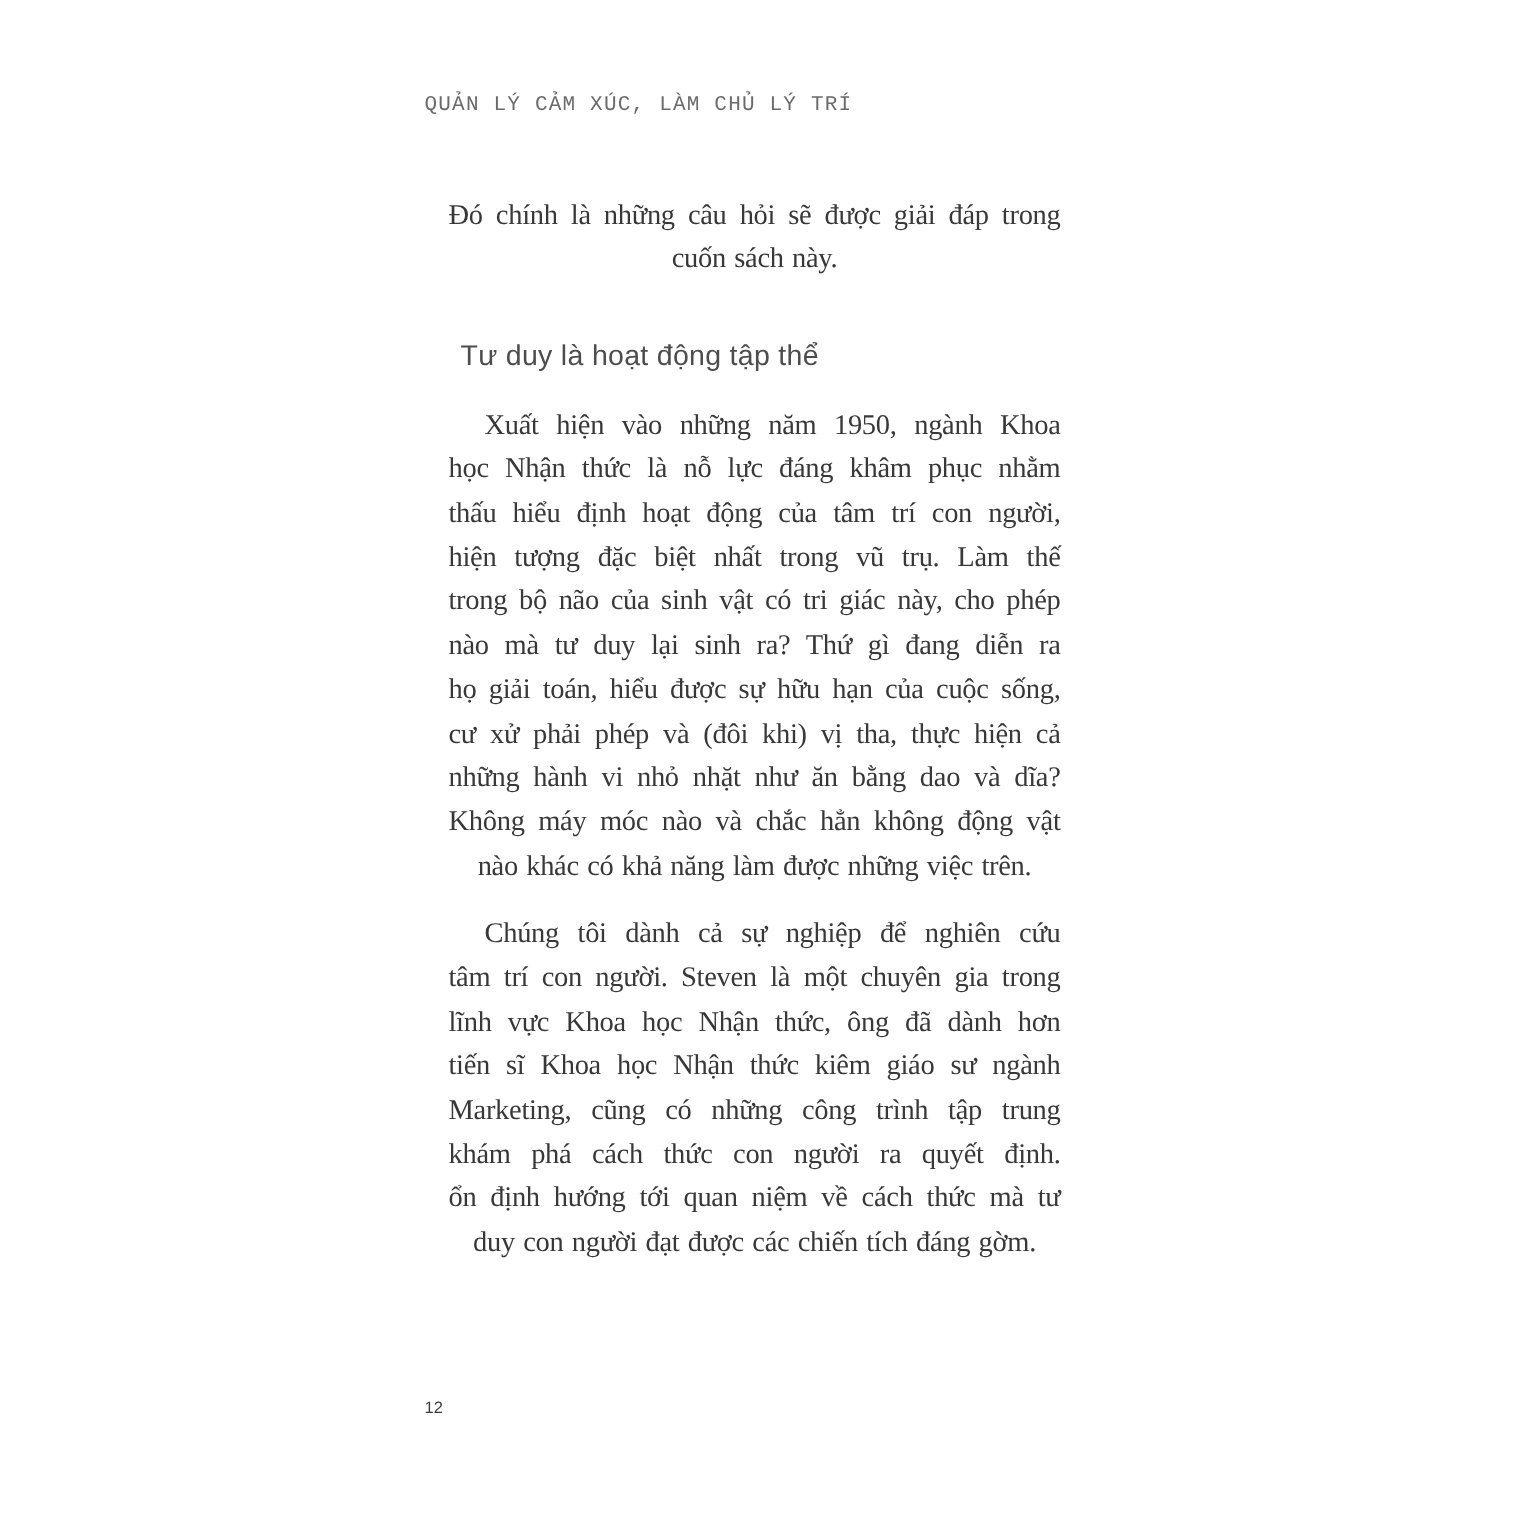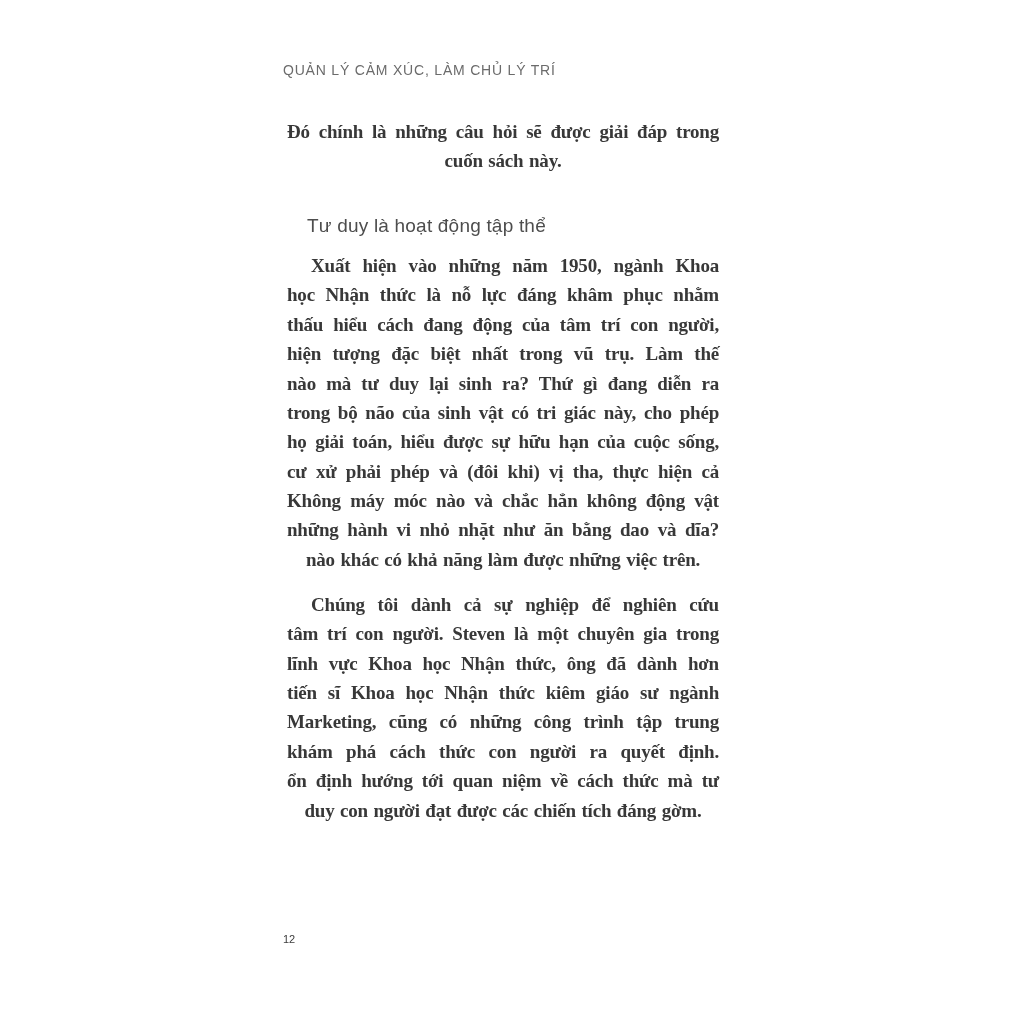--- a/index.html
+++ b/index.html
@@ -13,38 +13,38 @@
     height: 1024px;
     background: var(--bg, #ffffff);
     overflow: hidden;
     font-family: "Liberation Serif", serif;
   }
   .running-header {
     position: absolute;
     left: 283px;
     top: 61px;
     width: 440px;
-    font-family: Liberation Sans, sans-serif;
+    font-family: Liberation Mono, monospace;
     font-size: 14px;
     font-weight: 400;
     letter-spacing: 0.8px;
     color: var(--running-title-color, #6b6b6b);
     line-height: 18px;
     font-stretch: condensed;
   }
   .body-blocks {
     position: absolute;
     left: 283px;
     top: 113px;
     width: 440px;
     color: var(--body-color, #383838);
     font-size: 19px;
     letter-spacing: -0.2px;
   }
-  .paragraph { margin: 4px; font-weight: bold; }
+  .paragraph { margin: 16px; }
   .paragraph + .paragraph { margin-top: 15.6px; }
   .line {
     height: 29.4px;
     line-height: 29.4px;
     text-align: center;
     word-spacing: 1px;
   }
   .line.j {
     text-align: justify;
     text-align-last: justify;
@@ -77,28 +77,28 @@
 
   <div class="body-blocks" id="body-blocks">
       <div class="paragraph">
         <div class="line j">Đó chính là những câu hỏi sẽ được giải đáp trong</div>
         <div class="line">cuốn sách này.</div>
       </div>
       <div class="section-heading">Tư duy là hoạt động tập thể</div>
       <div class="paragraph">
         <div class="line j indent">Xuất hiện vào những năm 1950, ngành Khoa</div>
         <div class="line j">học Nhận thức là nỗ lực đáng khâm phục nhằm</div>
-        <div class="line j">thấu hiểu cách đang động của tâm trí con người,</div>
+        <div class="line j">thấu hiểu định hoạt động của tâm trí con người,</div>
         <div class="line j">hiện tượng đặc biệt nhất trong vũ trụ. Làm thế</div>
+        <div class="line j">trong bộ não của sinh vật có tri giác này, cho phép</div>
         <div class="line j">nào mà tư duy lại sinh ra? Thứ gì đang diễn ra</div>
-        <div class="line j">trong bộ não của sinh vật có tri giác này, cho phép</div>
         <div class="line j">họ giải toán, hiểu được sự hữu hạn của cuộc sống,</div>
         <div class="line j">cư xử phải phép và (đôi khi) vị tha, thực hiện cả</div>
+        <div class="line j">những hành vi nhỏ nhặt như ăn bằng dao và dĩa?</div>
         <div class="line j">Không máy móc nào và chắc hẳn không động vật</div>
-        <div class="line j">những hành vi nhỏ nhặt như ăn bằng dao và dĩa?</div>
         <div class="line">nào khác có khả năng làm được những việc trên.</div>
       </div>
       <div class="paragraph">
         <div class="line j indent">Chúng tôi dành cả sự nghiệp để nghiên cứu</div>
         <div class="line j">tâm trí con người. Steven là một chuyên gia trong</div>
         <div class="line j">lĩnh vực Khoa học Nhận thức, ông đã dành hơn</div>
         <div class="line j">tiến sĩ Khoa học Nhận thức kiêm giáo sư ngành</div>
         <div class="line j">Marketing, cũng có những công trình tập trung</div>
         <div class="line j">khám phá cách thức con người ra quyết định.</div>
         <div class="line j">ổn định hướng tới quan niệm về cách thức mà tư</div>

